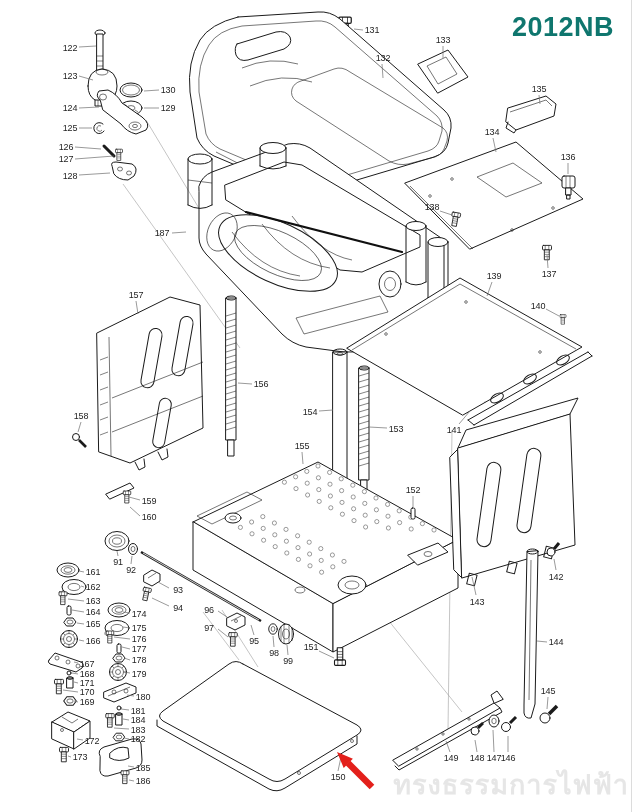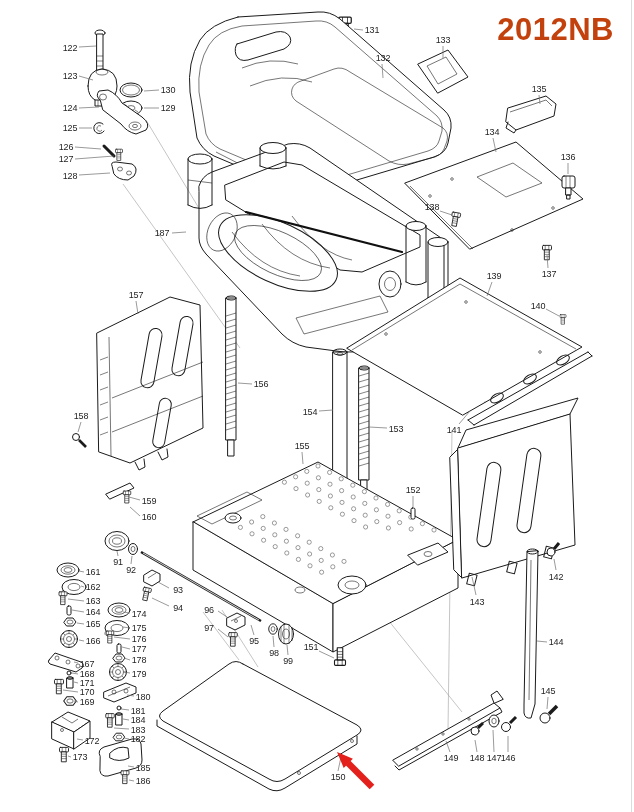--- a/index.html
+++ b/index.html
@@ -1,19 +1,19 @@
 <!DOCTYPE html>
 <html><head>
 <meta charset="utf-8">
 <style>
   html,body{margin:0;padding:0;background:#fff;}
   .canvas{position:relative;width:634px;height:812px;background:#ffffff;overflow:hidden;
           font-family:"Liberation Sans",sans-serif;}
-  .title{position:absolute;top:12px;right:20px;font-size:31px;font-weight:bold;
-         color:#c2410c;letter-spacing:0.5px;}
+  .title{position:absolute;top:12px;right:20px;font-size:27px;font-weight:bold;
+         color:#0f766e;letter-spacing:0.5px;}
   .watermark{position:absolute;bottom:6px;right:5px;font-size:27px;font-weight:bold;
              color:#e6e6e6;letter-spacing:1px;font-family:"DejaVu Sans",sans-serif;}
   .edge-line{position:absolute;top:0;right:2px;width:1px;height:100%;background:#dcdcdc;}
   svg{position:absolute;left:0;top:0;}
   .ln{stroke:#1b1b1b;stroke-width:1;fill:none;stroke-linejoin:round;stroke-linecap:round;}
   .lnf{stroke:#1b1b1b;stroke-width:1;fill:#ffffff;stroke-linejoin:round;stroke-linecap:round;}
   .thin{stroke:#1b1b1b;stroke-width:0.6;fill:none;stroke-linejoin:round;}
   .hatch{stroke:#1b1b1b;stroke-width:0.55;fill:none;}
   .proj{stroke:#9d9d9d;stroke-width:0.6;fill:none;}
   .dark{stroke:#101010;stroke-width:2.2;fill:none;stroke-linecap:round;}
@@ -738,14 +738,15 @@
         <text x="477" y="605" text-anchor="middle" class="plabel">143</text>
       </g>
 
     <g id="highlight-arrow">
       <line id="arrow-shaft" x1="372" y1="787" x2="348" y2="763" style="stroke-width: 6.5; stroke: rgb(227, 32, 27);"></line>
       <polygon id="arrow-head" points="337,752 352.9,758.7 343.7,767.9" style="fill: rgb(227, 32, 27);"></polygon>
     </g>
   </svg>
 
   <div class="title">2012NB</div>
+  <div class="watermark">ทรงธรรมการไฟฟ้า</div>
   <div class="edge-line"></div>
 </div>
 
 </body></html>

